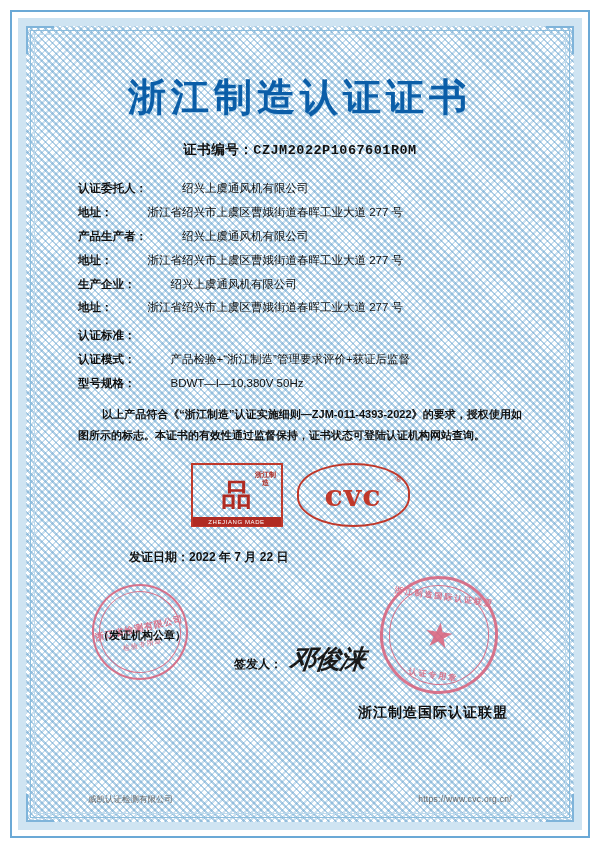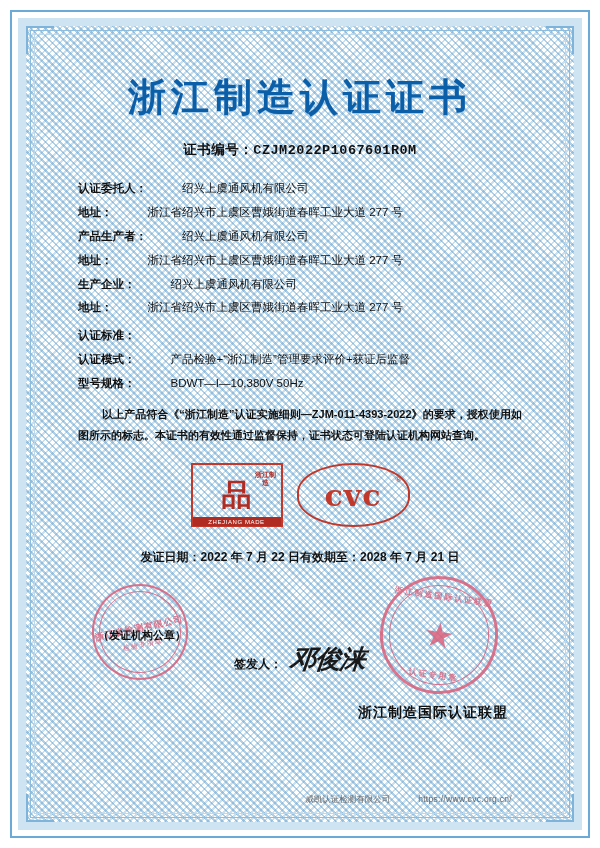--- a/index.html
+++ b/index.html
@@ -188,24 +188,25 @@
   .mark-cvc .reg {
     position: absolute;
     right: 6px; top: 10px;
     font-size: 8px;
     color: #c0392b;
   }
 
   .dates {
     margin: 18px 40px 0 40px;
     display: flex;
-    justify-content: center;
+    justify-content: space-between;
     font-size: 12px;
     font-weight: bold;
     color: #111;
+    padding-left: 45px;
   }
 
   .seal-area {
     position: relative;
     height: 130px;
     margin-top: 6px;
   }
   .stamp {
     position: absolute;
     border-radius: 50%;
@@ -309,21 +310,21 @@
     font-size: 14px;
     font-weight: bold;
     color: #111;
     letter-spacing: 1px;
   }
 
   .footer {
     position: absolute;
     left: 0; right: 0; bottom: 2px;
     display: flex;
-    justify-content: flex-end;
+    justify-content: space-between;
     padding: 0 44px;
     font-size: 8.5px;
     color: #6b6b6b;
   }
   .footer .url { letter-spacing: .3px; padding-left: 28px; }
 </style>
 </head>
 <body>
 
 <div class="page">
@@ -396,23 +397,20 @@
       <div class="mark-cvc">
         <span class="cvc-text">cvc</span>
         <span class="reg">®</span>
       </div>
     </div>
 
     <div class="dates">
       <div>
         <span>发证日期：</span><span>2022 年 7 月 22 日</span>
       </div>
-      <div>
-        <span>有效期至：</span><span>2028 年 7 月 21 日</span>
-      </div>
     </div>
 
     <div class="seal-area">
 
       <div class="stamp stamp-left">
         <div class="ring"></div>
         <div class="txt">浙江省检测有限公司</div>
         <div class="txt2">检验专用章</div>
       </div>
 

